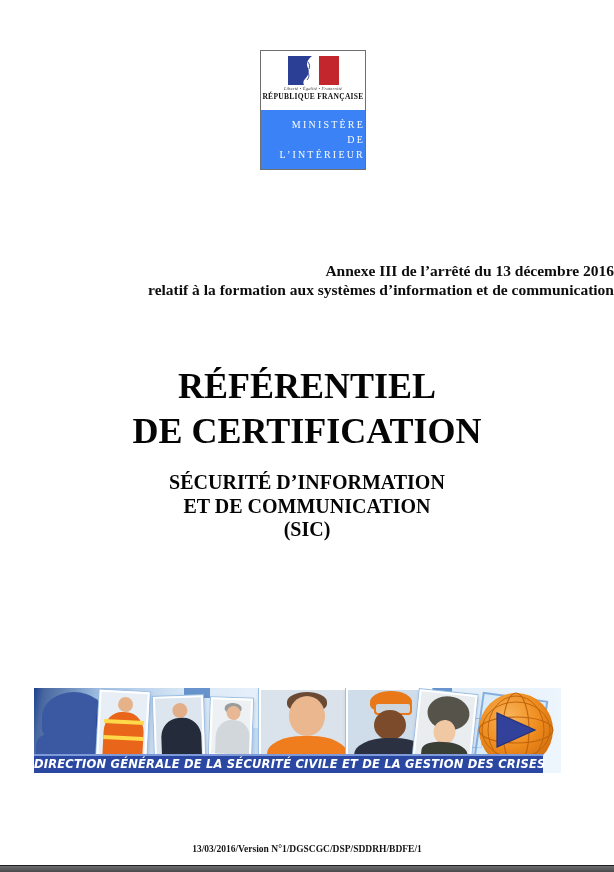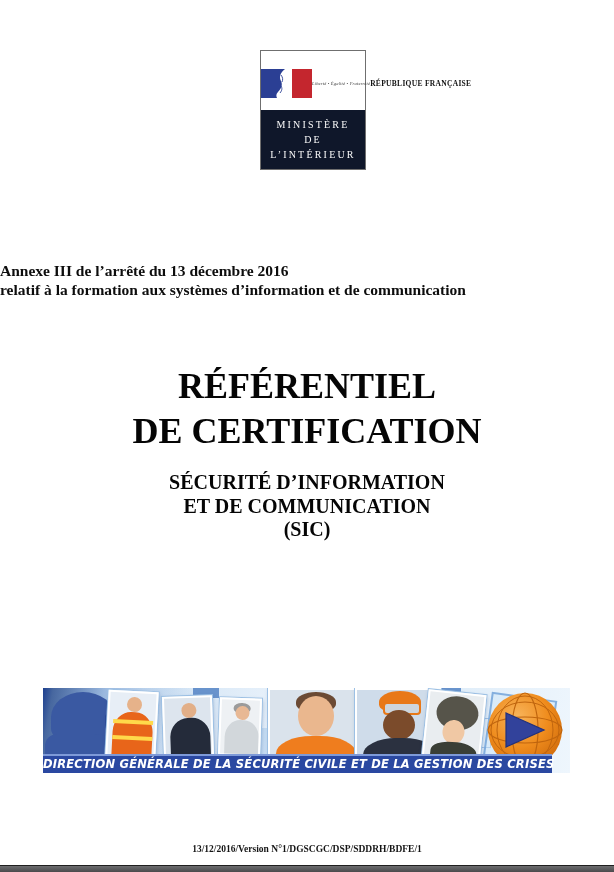--- a/index.html
+++ b/index.html
@@ -2,44 +2,44 @@
 <html><head>
 <meta charset="utf-8">
 <style>
   html,body{margin:0;padding:0;background:#ffffff;}
   .page{position:relative;width:614px;height:872px;background:#ffffff;overflow:hidden;
         font-family:"Liberation Serif",serif;}
 
   
   .logo-box{position:absolute;left:260px;top:50px;width:106px;height:120px;
             border:1px solid #6f6f6f;box-sizing:border-box;background:#fff;}
-  .logo-upper{height:59px;display:flex;flex-direction:row;align-items:center;
+  .logo-upper{height:59px;display:flex;flex-direction:column;align-items:center;
               justify-content:flex-start;padding-top:5px;box-sizing:border-box;background:#fff;}
   .flag{line-height:0;}
   .motto{font-size:4.5px;font-style:italic;color:#3a3a3a;margin-top:1px;letter-spacing:.2px;
          font-family:"Liberation Serif",serif;white-space:nowrap;}
   .republique{font-size:7.5px;font-weight:bold;letter-spacing:.3px;margin-top:1px;color:#111;
               font-family:"Liberation Serif",serif;white-space:nowrap;}
-  .logo-lower{height:59px;background:#0f172a;color:#fbfbfb;text-align:center;
+  .logo-lower{height:59px;background:#3b82f6;color:#fbfbfb;text-align:right;
               font-size:10px;line-height:15px;letter-spacing:2.2px;padding-top:7px;
               box-sizing:border-box;white-space:pre-line;font-family:"Liberation Serif",serif;}
 
   
-  .annexe{position:absolute;left:0;right:0;top:262px;text-align:left;
+  .annexe{position:absolute;left:0;right:0;top:262px;text-align:right;
           font-size:15.5px;line-height:18.5px;color:#0d0d0d;white-space:pre-line;
           font-family:"Liberation Serif",serif;font-weight:600;}
   .title{position:absolute;left:0;right:0;top:352px;text-align:center;margin:12px;
          font-size:36px;line-height:45px;font-weight:bold;color:#050505;white-space:pre-line;
          font-family:"Liberation Serif",serif;}
   .subtitle{position:absolute;left:0;right:0;top:471px;text-align:center;margin:0;
             font-size:20px;line-height:23.5px;font-weight:bold;color:#050505;white-space:pre-line;
             font-family:"Liberation Serif",serif;}
 
   
-  .banner{position:absolute;left:43px;top:688px;width:527px;height:85px;overflow:hidden;
+  .banner{position:absolute;left:34px;top:688px;width:527px;height:85px;overflow:hidden;
           background:linear-gradient(100deg,#9dbfe6 0%,#cfe2f4 18%,#e9f2fb 45%,#dcebf8 70%,#eef6fd 100%);}
   .sq{position:absolute;box-sizing:border-box;}
   .sq.o{border:1px solid rgba(124,168,219,.65);}
   .sq.f{background:rgba(150,192,235,.38);}
   .sq.d{background:rgba(66,118,190,.75);}
 
   .left-figure{position:absolute;left:0;top:0;width:158px;height:85px;
                background:linear-gradient(100deg,#1d3f8f 0%,#47679f 6%,rgba(137,171,217,.55) 38%,rgba(222,236,248,0) 88%);}
   .lf-helmet{position:absolute;left:8px;top:4px;width:64px;height:50px;background:#3a59a2;
              border-radius:55% 55% 35% 30%;}
@@ -177,16 +177,16 @@
         <ellipse cx="40" cy="40" rx="13" ry="37" fill="none" stroke="#c0650e" stroke-width="1.2"></ellipse>
         <ellipse cx="40" cy="40" rx="28" ry="34" fill="none" stroke="#c0650e" stroke-width="1"></ellipse>
         <ellipse cx="40" cy="40" rx="34" ry="28" fill="none" stroke="#c0650e" stroke-width="1"></ellipse>
         <polygon points="21,23 21,57 59,40" fill="#32429b" stroke="#20307c" stroke-width="1.2"></polygon>
       </svg>
     </span>
 
     <div class="strip">DIRECTION GÉNÉRALE DE LA SÉCURITÉ CIVILE ET DE LA GESTION DES CRISES</div>
   </div>
 
-  <div class="footer-ref">13/12/2016/Version N°1/DGSCGC/DSP/SDDRH/BDFE/1</div>
+  <div class="footer-ref">13/03/2016/Version N°1/DGSCGC/DSP/SDDRH/BDFE/1</div>
 
   <div class="bottom-bar"></div>
 </div>
 
 </body></html>

